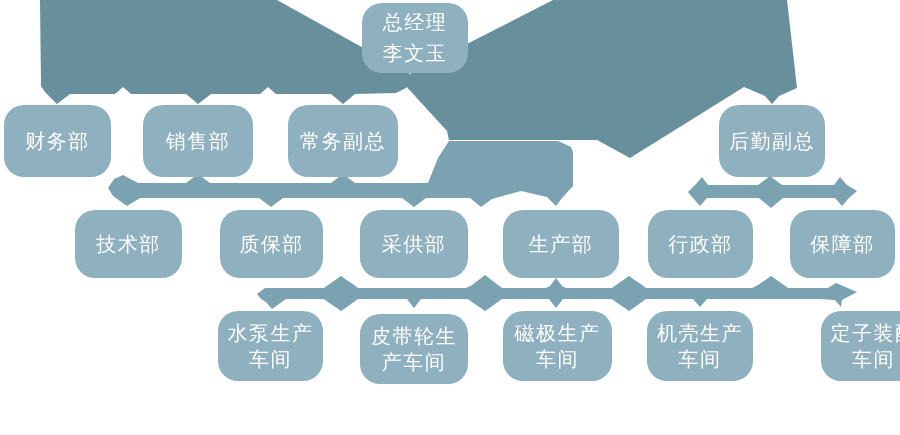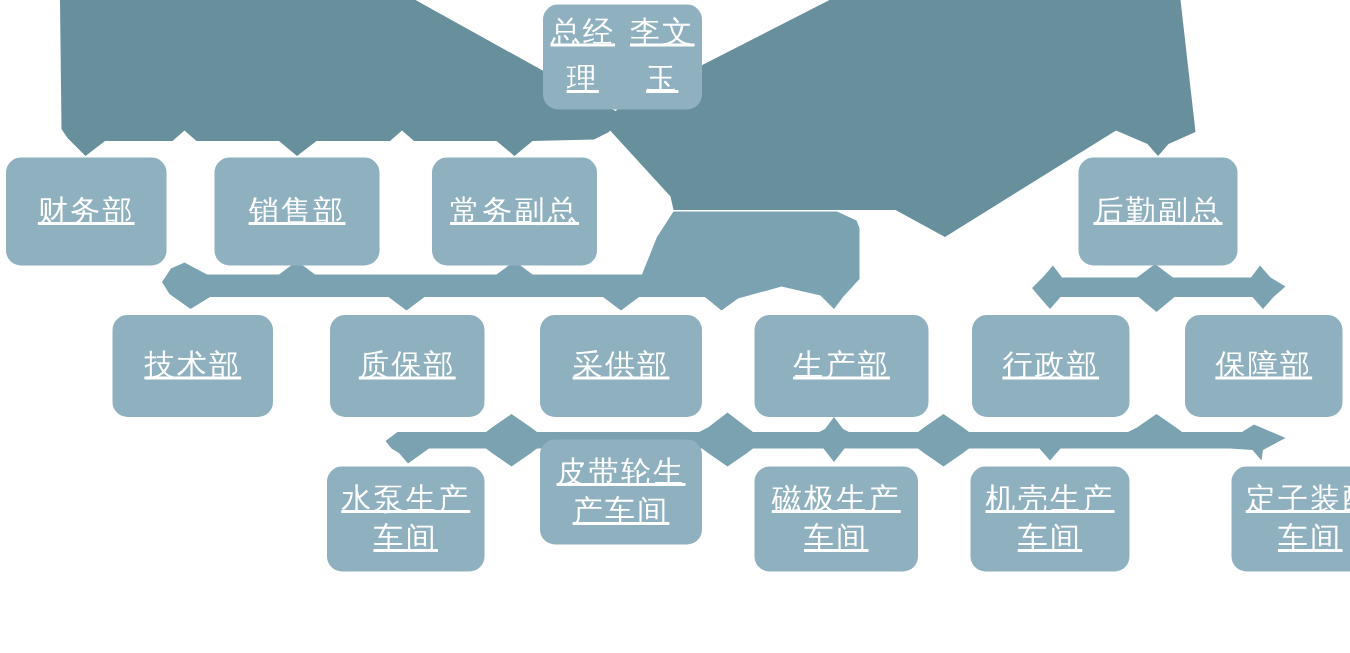--- a/index.html
+++ b/index.html
@@ -6,41 +6,41 @@
   #canvas{
     position:relative;width:900px;height:435px;overflow:hidden;
     font-family:"Liberation Sans","DejaVu Sans",sans-serif;
     background:var(--bg,#fff);
   }
   #connectors{position:absolute;left:0;top:0;width:900px;height:435px;z-index:1;}
   .node{
     position:absolute;z-index:2;
     background:var(--node,#8FB0BF);
     color:var(--node-text,#FFFFFF);
-    border-radius:10px;
-    display:flex;flex-direction:row;align-items:center;justify-content:center;
+    border-radius:20px;
+    display:flex;flex-direction:column;align-items:center;justify-content:center;
     text-align:center;
-    font-size:20px;letter-spacing:1.5px;line-height:26px;text-decoration:underline;
+    font-size:20px;letter-spacing:1.5px;line-height:26px;
   }
   .node .lbl{display:block;width:88px;}
   .node.twoline .lbl{line-height:31px;}
   
   .n-gm{left:362px;top:3px;width:106px;height:70px;}
   .n-finance{left:4px;top:105px;width:107px;height:72px;}
   .n-sales{left:143px;top:105px;width:110px;height:72px;}
   .n-exec{left:288px;top:105px;width:110px;height:72px;}
   .n-logistics{left:719px;top:105px;width:106px;height:72px;}
   .n-tech{left:75px;top:210px;width:107px;height:68px;}
   .n-qa{left:220px;top:210px;width:103px;height:68px;}
   .n-procurement{left:360px;top:210px;width:108px;height:68px;}
   .n-production{left:503px;top:210px;width:116px;height:68px;align-items:center;}
   .n-admin{left:648px;top:210px;width:105px;height:68px;}
   .n-support{left:790px;top:210px;width:105px;height:68px;}
   .n-pump{left:218px;top:311px;width:105px;height:70px;}
-  .n-pulley{left:360px;top:293px;width:108px;height:70px;}
+  .n-pulley{left:360px;top:314px;width:108px;height:70px;}
   .n-magnet{left:503px;top:311px;width:109px;height:70px;}
   .n-casing{left:647px;top:311px;width:106px;height:70px;}
   .n-stator{left:790px;top:311px;width:105px;height:70px;margin-left:31px;}
 </style>
 </head>
 <body>
 
 <div id="canvas" style="--node: #8FB0BF; --node-text: #FFFFFF; --bg: #FFFFFF;">
 
   <svg id="connectors" viewBox="0 0 900 435" xmlns="http://www.w3.org/2000/svg">

